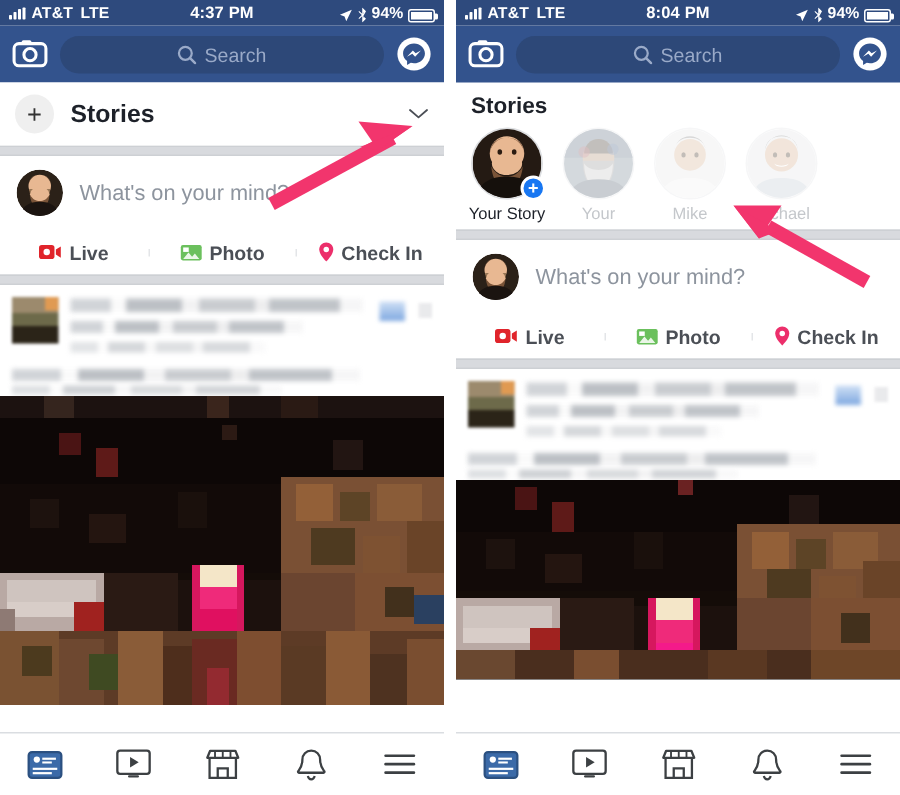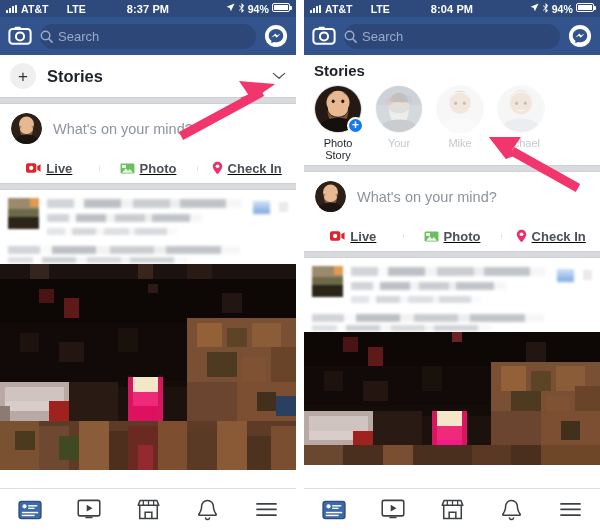--- a/index.html
+++ b/index.html
@@ -41,27 +41,27 @@
     position: relative;
   }
   .sb-left { display: flex; align-items: center; gap: 4px; }
   .sb-bars { display: flex; align-items: flex-end; gap: 1px; height: 8px; }
   .sb-bars i { display: block; width: 2px; background: #fff; border-radius: .5px; }
   .sb-bars i:nth-child(1){height:3px}
   .sb-bars i:nth-child(2){height:5px}
   .sb-bars i:nth-child(3){height:7px}
   .sb-bars i:nth-child(4){height:8px}
   .sb-carrier { font-size: 10.5px; }
-  .sb-lte { font-size: 10.5px; margin-left: 14px; }
+  .sb-lte { font-size: 10.5px; margin-left: 1px; }
   .sb-time {
     position: absolute; left: 0; right: 0; text-align: center;
     font-size: 11px; font-weight: bold; pointer-events: none;
   }
   .sb-right {
-    margin-left: auto; display: flex; align-items: flex-start; gap: 3px;
+    margin-left: auto; display: flex; align-items: flex-end; gap: 3px;
     font-size: 10.5px; font-weight: bold;
   }
   .sb-batt {
     width: 18px; height: 9px; border: 1px solid #fff; border-radius: 2px;
     position: relative; display: inline-block;
   }
   .sb-batt::after {
     content: ""; position: absolute; right: -3px; top: 2.5px;
     width: 2px; height: 4px; background: #fff; border-radius: 0 1px 1px 0;
   }
@@ -77,20 +77,21 @@
     gap: 8px;
   }
   .cam-icon { width: 24px; height: 24px; flex: 0 0 24px; }
   .searchbar {
     flex: 1 1 auto;
     height: 25px;
     background: #2d4878;
     border-radius: 13px;
     display: flex;
     align-items: center;
+    justify-content: center;
     gap: 5px;
     color: #9aaac8;
     font-size: 13px;
   }
   .msgr-icon { width: 24px; height: 24px; flex: 0 0 24px; }
 
   
   .stories-bar-left {
     height: 42px;
     background: #fff;
@@ -181,21 +182,20 @@
     padding: 9px 11px;
     gap: 11px;
     background: #fff;
   }
   .composer-av { width: 31px; height: 31px; border-radius: 50%; flex: 0 0 31px; overflow: hidden; position: relative; }
   .composer-ph { font-size: 14.5px; color: #8d949e; }
   .actionrow {
     display: flex; align-items: center;
     height: 30px;
     background: #fff;
-    text-decoration: underline;
   }
   .action {
     flex: 1 1 0;
     display: flex; align-items: center; justify-content: center;
     gap: 5px;
     font-size: 13px;
     font-weight: bold;
     color: #4b4f56;
     position: relative;
   }
@@ -271,21 +271,21 @@
       <div class="sb-left">
         <span class="sb-bars">
             <i></i>
             <i></i>
             <i></i>
             <i></i>
           </span>
         <span class="sb-carrier">AT&amp;T</span>
         <span class="sb-lte">LTE</span>
       </div>
-      <div class="sb-time">8:37 PM</div>
+      <div class="sb-time">4:37 PM</div>
       <div class="sb-right">
         <svg width="9" height="9" viewBox="0 0 10 10">
             <path d="M9.5.5 .7 4.3l3.4 1.2 1.3 3.6z" fill="#fff"></path>
           </svg>
         <svg width="7" height="10" viewBox="0 0 8 12">
             <path d="M4 0v5L1.5 2.8 1 3.4 3.6 6 1 8.6l.5.6L4 7v5l3-3-2.2-2L7 3 4 0zm1 4.4L4.8 5.6V3.2L5 4.4zM4.8 6.4 5 7.6l-.2 1.2V6.4z" fill="#fff"></path>
           </svg>
         <span>94%</span>
         <span class="sb-batt">
             <i></i>
@@ -536,21 +536,21 @@
                 <path d="M12 18a12 12 0 0 1 24 0c0-8-5-12-12-12s-12 4-12 12z" fill="#6b4a33"></path>
                 <ellipse cx="24" cy="24" rx="10.5" ry="8" fill="#e8b892"></ellipse>
                 <path d="M13 26c1 10 5.5 15 11 15s10-5 11-15c-3 5-6.5 7-11 7s-8-2-11-7z" fill="#7a5438"></path>
                 <ellipse cx="19" cy="16" rx="1.6" ry="1.9" fill="#2b1c12"></ellipse>
                 <ellipse cx="29" cy="16" rx="1.6" ry="1.9" fill="#2b1c12"></ellipse>
                 <path d="M2 48c2-10 10-15 22-15s20 5 22 15z" fill="#15100c"></path>
               </svg>
           </div>
           <div class="plus-badge">+</div>
         </div>
-        <div class="story-label">Photo Story</div>
+        <div class="story-label">Your Story</div>
       </div>
 
       <div class="story-item seen">
         <div class="story-av">
           <div class="ring">
             <svg viewBox="0 0 48 48" width="46" height="46">
                 <rect width="48" height="48" fill="#7f8d9a"></rect>
                 <rect width="48" height="20" fill="#6a7a8a"></rect>
                 <circle cx="24" cy="20" r="11" fill="#b79a80"></circle>
                 <path d="M13 22c0 12 5 20 11 20s11-8 11-20z" fill="#9e9e9e"></path>

